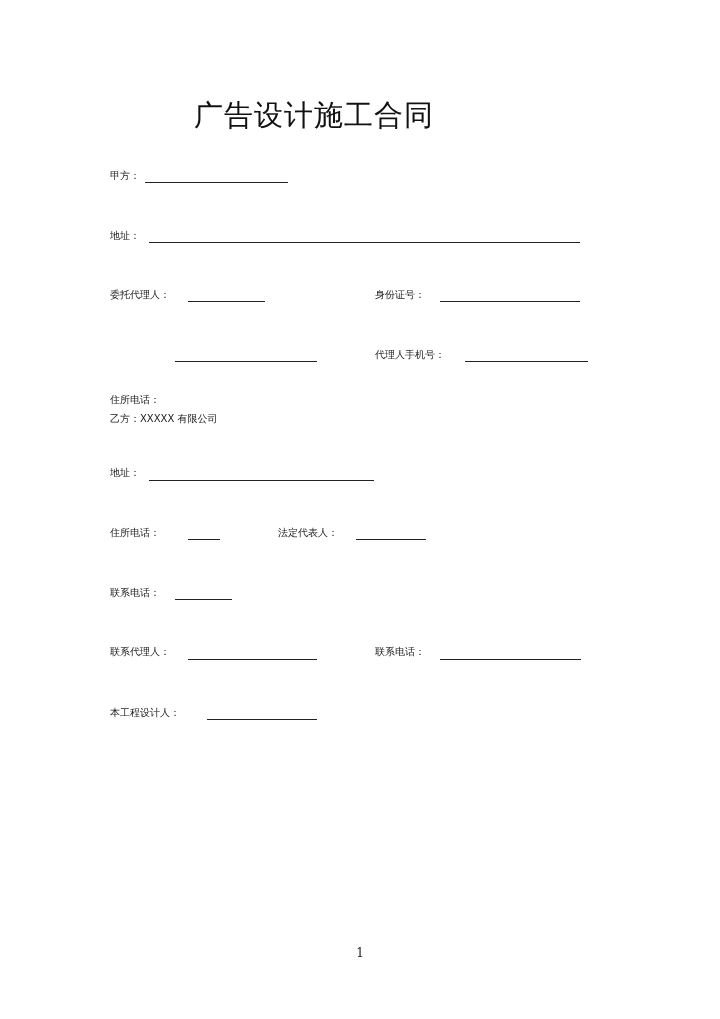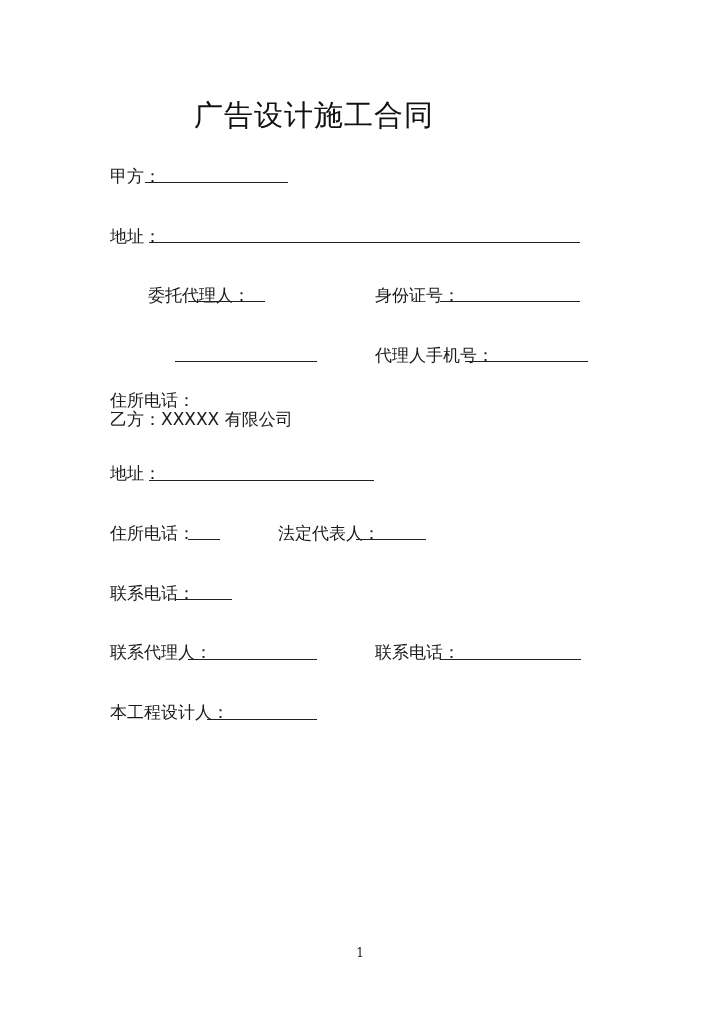--- a/index.html
+++ b/index.html
@@ -1,35 +1,35 @@
 <!DOCTYPE html>
 <html><head>
 <meta charset="utf-8">
 <style>
   html, body { margin: 0; padding: 0; background: #ffffff; }
   body { width: 720px; height: 1019px; position: relative; overflow: hidden; font-family: "DejaVu Sans", "Liberation Sans", sans-serif; color: #111; }
   .title { position: absolute; top: 96px; left: 0; width: 628px; text-align: center; font-family: "DejaVu Serif", "Liberation Serif", serif; font-size: 29px; letter-spacing: 1px; color: #111; }
-  .label { position: absolute; font-size: 17px; line-height: 16px; white-space: nowrap; color: #1a1a1a; }
+  .label { position: absolute; font-size: 10px; line-height: 16px; white-space: nowrap; color: #1a1a1a; }
   .line { position: absolute; height: 0; border-bottom: 1px solid #222; }
   .pagenum { position: absolute; top: 946px; left: 0; width: 720px; text-align: center; font-family: "DejaVu Serif", "Liberation Serif", serif; font-size: 12px; color: #222; padding-left: -4px; }
 </style>
 </head>
 <body>
 
 <div>
 
   <div class="title">广告设计施工合同</div>
 
   <span class="label" style="top:168px;left:110px;">甲方：</span>
   <div class="line" style="top:182px;left:145px;width:143px;"></div>
 
   <span class="label" style="top:228px;left:110px;">地址：</span>
   <div class="line" style="top:242px;left:149px;width:431px;"></div>
 
-  <span class="label" style="top:287px;left:110px;margin-left:38px;">委托代理人：</span>
+  <span class="label" style="top:287px;left:110px;">委托代理人：</span>
   <div class="line" style="top:301px;left:188px;width:77px;"></div>
   <span class="label" style="top:287px;left:375px;">身份证号：</span>
   <div class="line" style="top:301px;left:440px;width:140px;"></div>
 
   <span class="label" style="top:347px;left:110px;margin-top:45px;">住所电话：</span>
   <div class="line" style="top:361px;left:175px;width:142px;"></div>
   <span class="label" style="top:347px;left:375px;">代理人手机号：</span>
   <div class="line" style="top:361px;left:465px;width:123px;"></div>
 
   <span class="label" style="top:411px;left:110px;">

